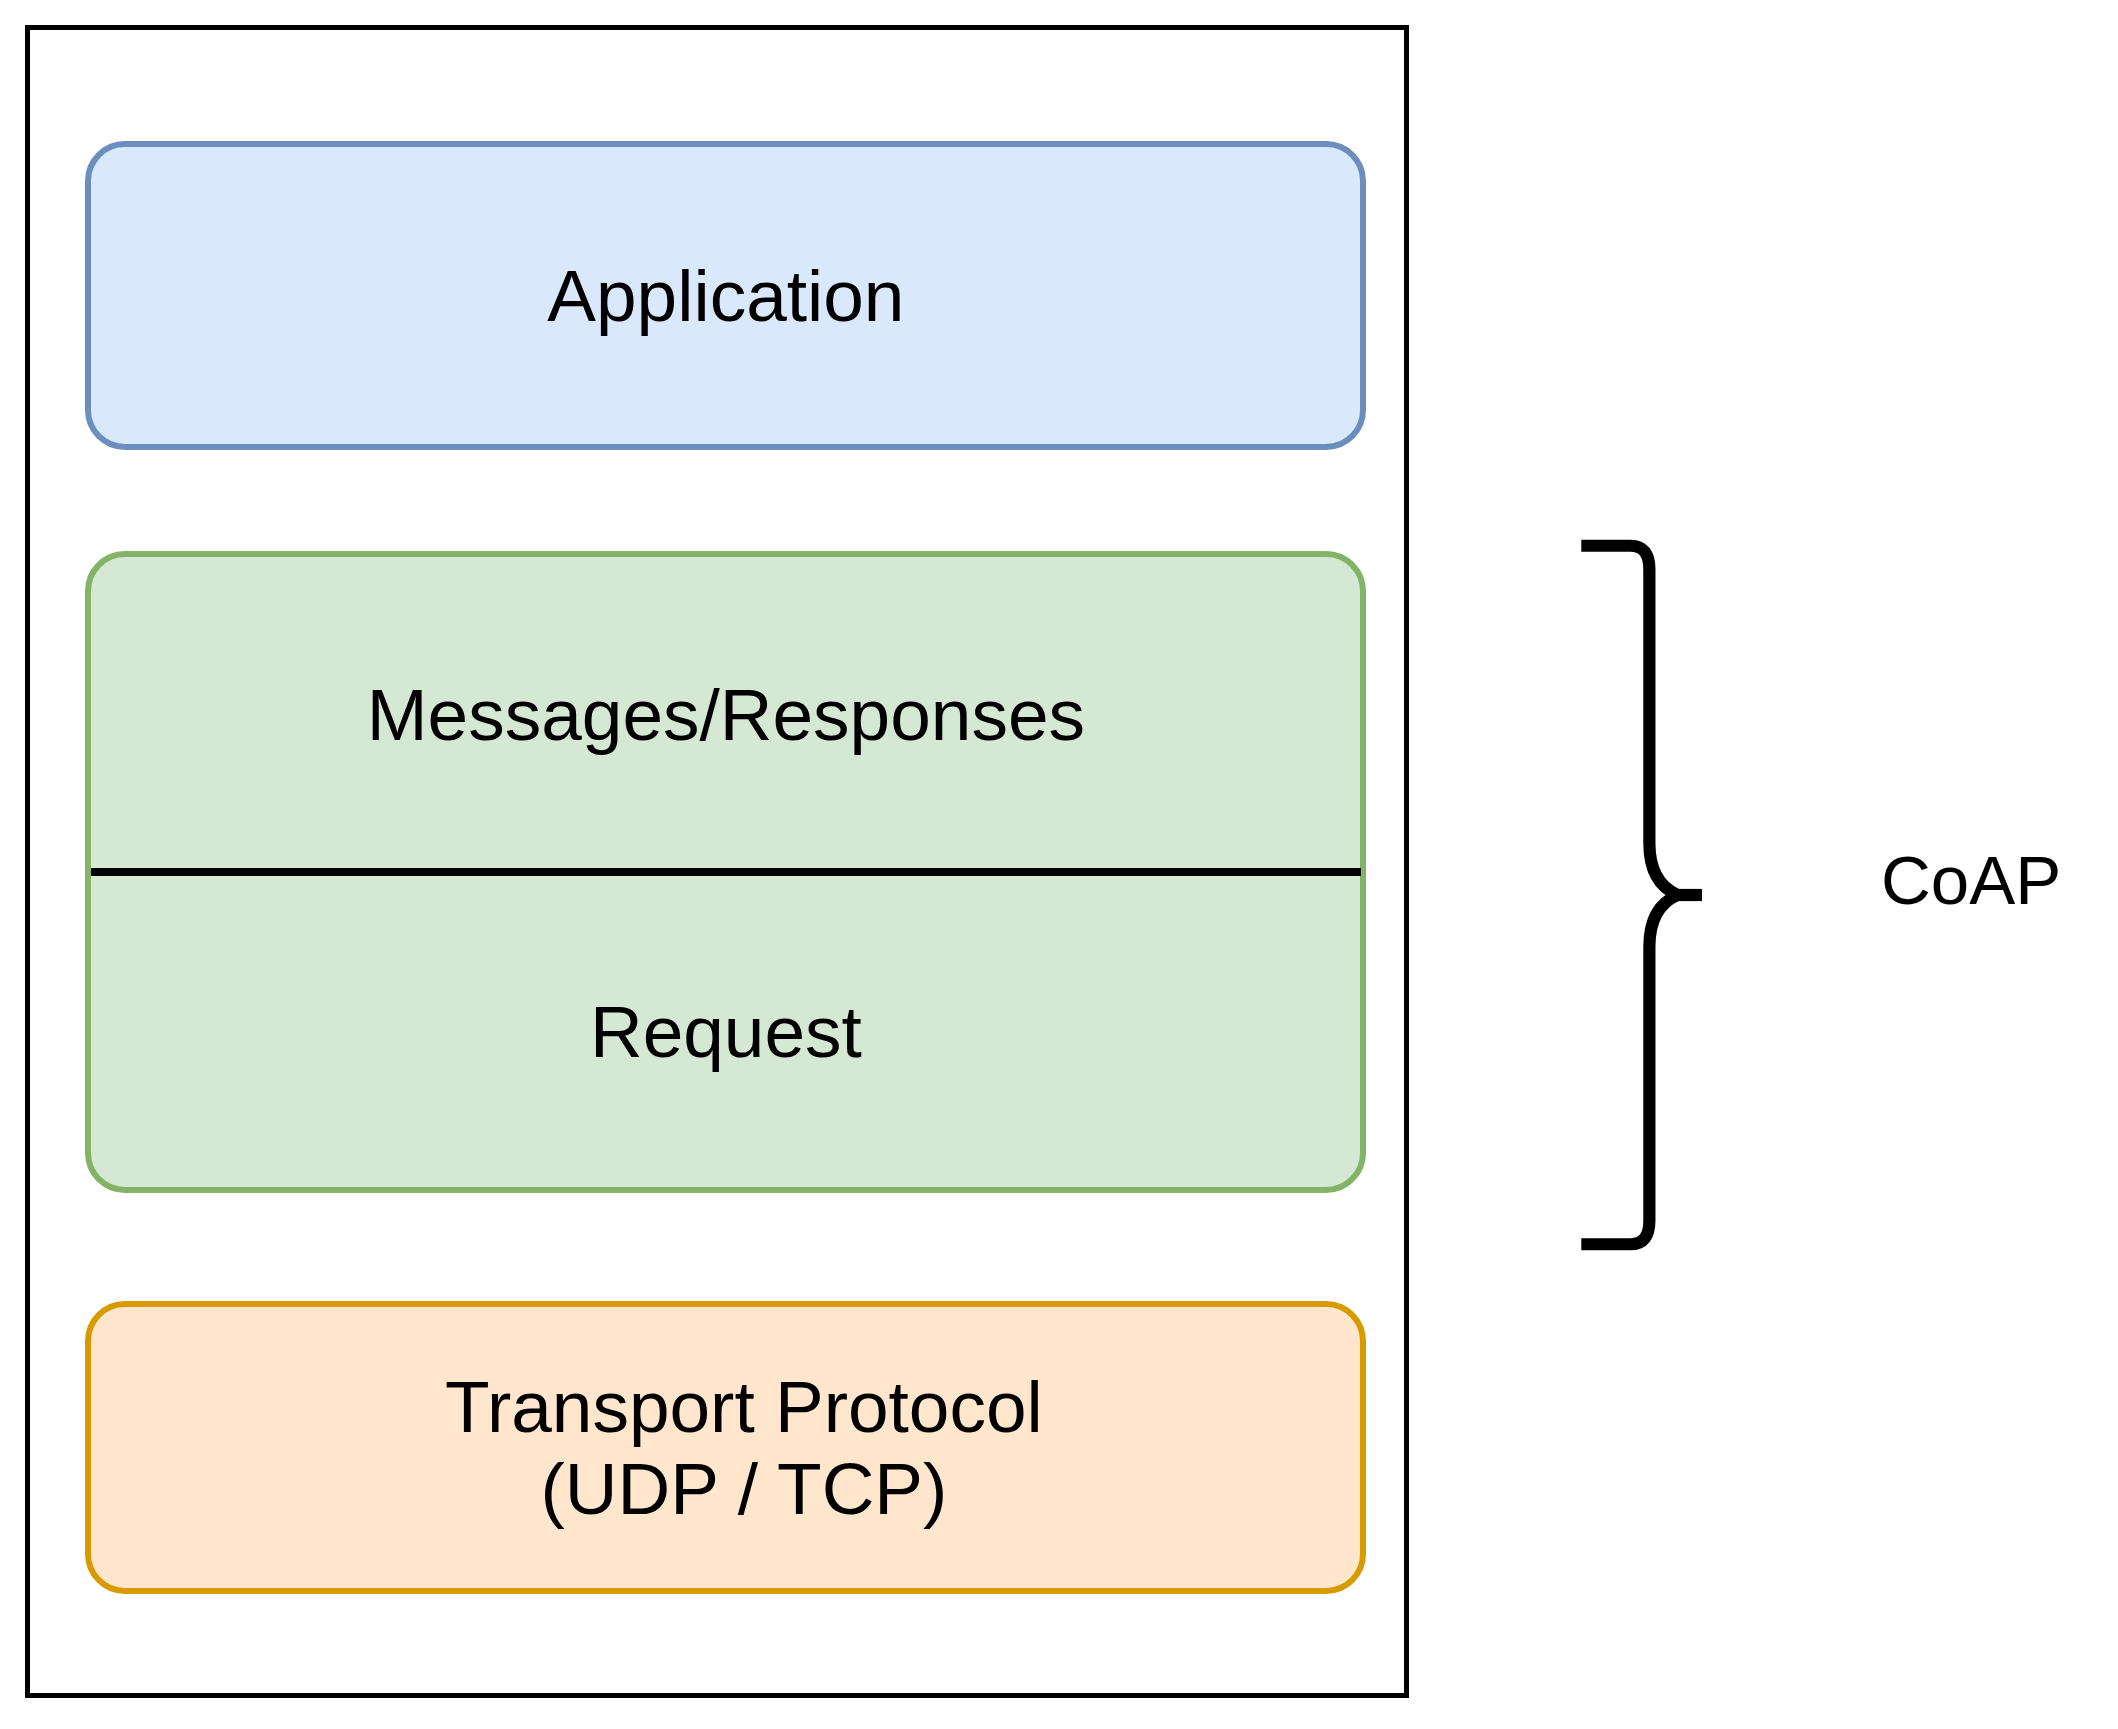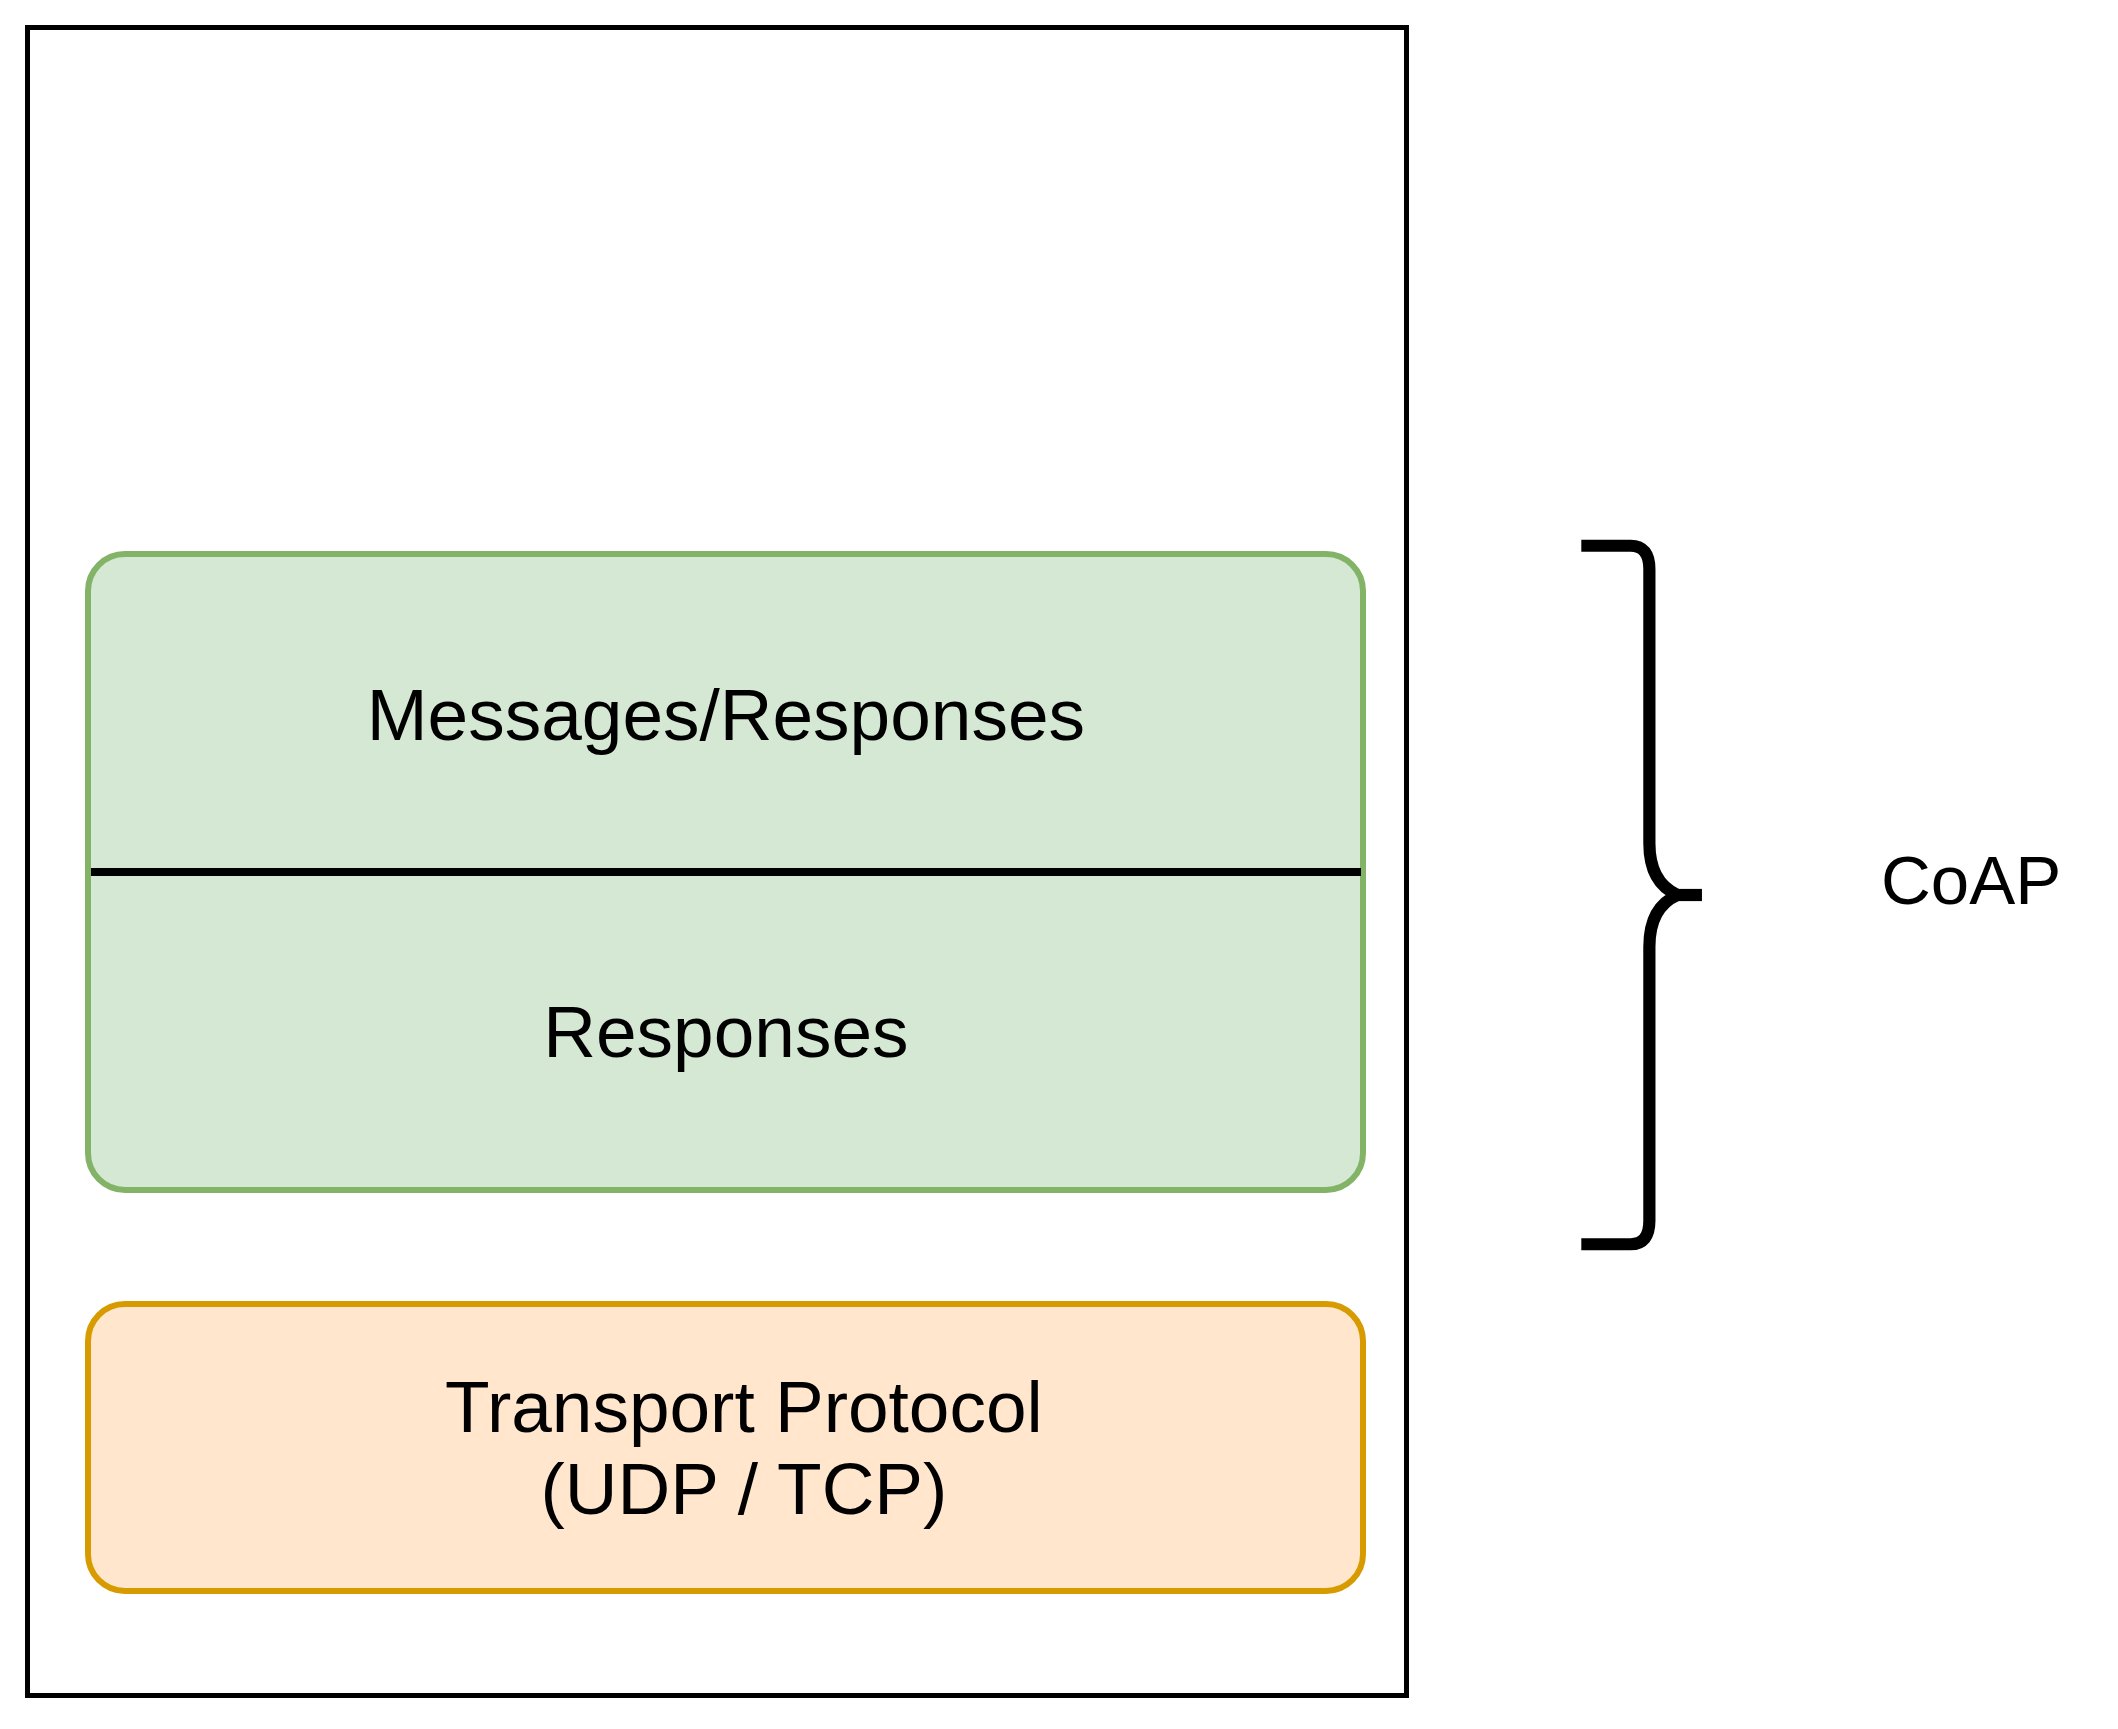--- a/index.html
+++ b/index.html
@@ -118,31 +118,34 @@
     white-space: nowrap;
   }
 </style>
 </head>
 <body>
 
 <div id="canvas">
 
   <div class="outer-box">
 
+    <div class="layer-box layer-application" style="left:55px; top:111px;">
+      <span>Application</span>
+    </div>
 
     <div class="layer-box layer-coap-stack" style="left:55px; top:521px;">
 
       <div class="stack-half top">
         <span>Messages/Responses</span>
       </div>
 
       <div class="stack-divider"></div>
 
       <div class="stack-half bottom">
-        <span>Responses</span>
+        <span>Request</span>
       </div>
     </div>
 
     <div class="layer-box layer-transport" style="left:55px; top:1271px; flex-direction:column;padding-left:36px;">
       <span>Transport Protocol</span>
       <span>(UDP / TCP)</span>
     </div>
 
   </div>
 

